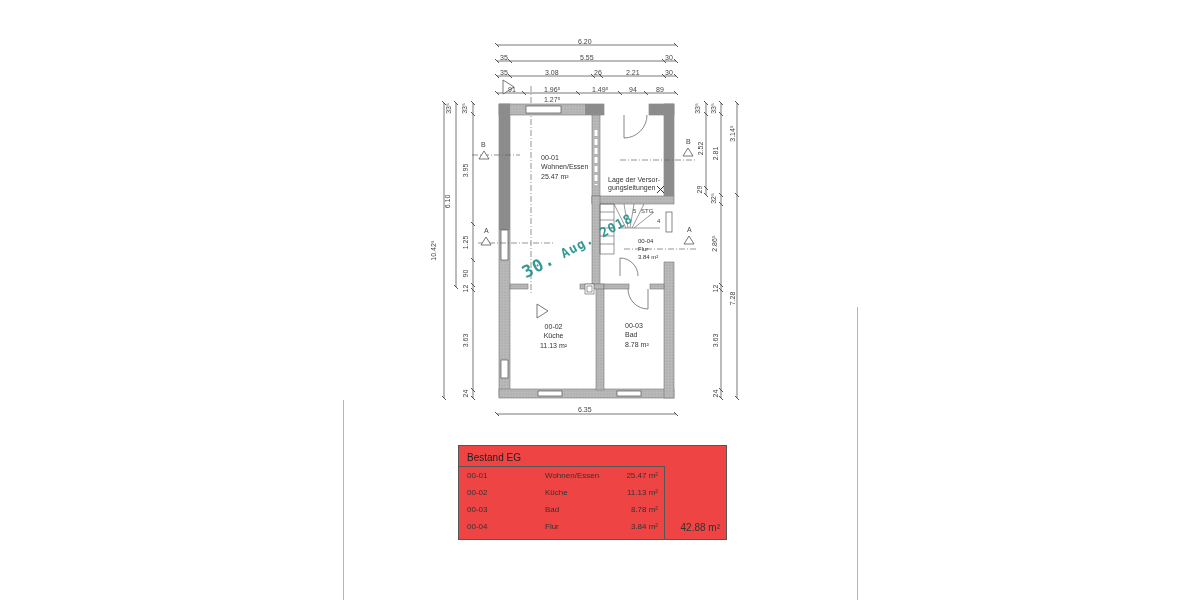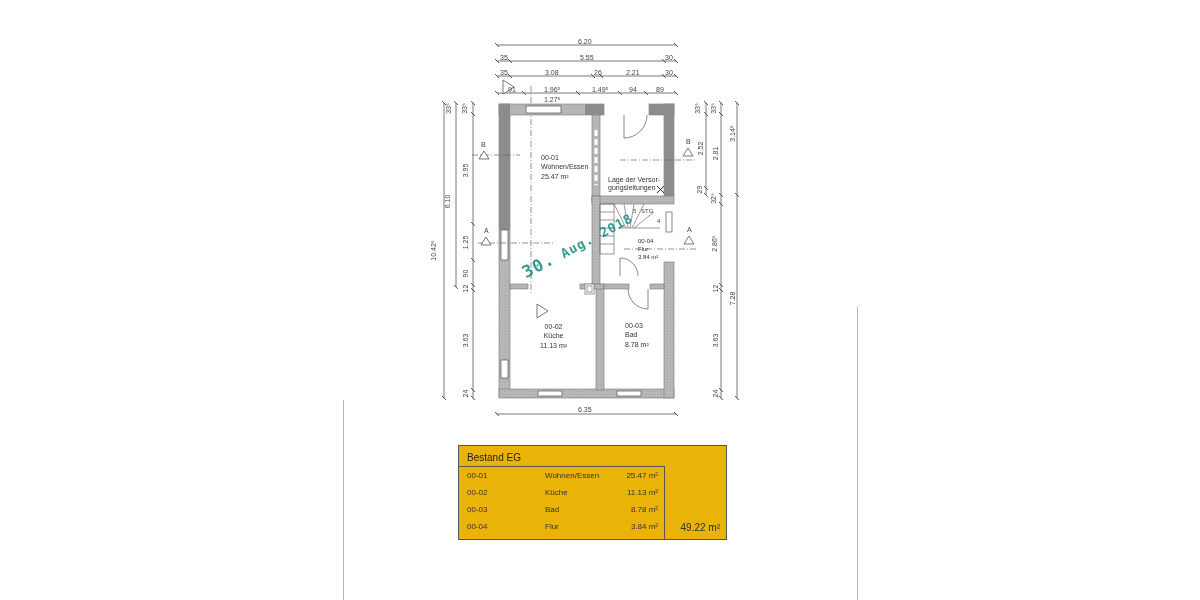--- a/index.html
+++ b/index.html
@@ -3,21 +3,21 @@
 <meta charset="utf-8">
 <style>
   html, body { margin:0; padding:0; }
   body { width:1200px; height:600px; background:#ffffff; position:relative; overflow:hidden;
          font-family:"Liberation Sans", sans-serif; color:#333; }
   .page-edge { position:absolute; width:1px; background:#b5b5b5; }
   .abs { position:absolute; }
   .dim-text { position:absolute; font-size:7px; color:#444; white-space:nowrap; line-height:1; }
   .vtext { transform:rotate(-90deg); transform-origin:center center; }
   .room-label { position:absolute; font-size:7px; color:#333; line-height:1.35; white-space:nowrap; }
-  .legend { position:absolute; left:458px; top:445px; width:267px; height:93px; border:1px solid #555; background:#eab308; }
+  .legend { position:absolute; left:458px; top:445px; width:267px; height:93px; border:1px solid #555; background:#ef4444; }
   .legend-title { position:absolute; left:8px; top:6px; font-size:10px; color:#222; }
   .legend-inner { position:absolute; left:0; top:20px; width:205px; height:72px; border-top:1px solid #555; border-right:1px solid #555; }
   .lrow { position:absolute; left:0; width:205px; height:17px; font-size:8px; color:#333; }
   .lrow span { position:absolute; top:4px; }
   .l-id { left:8px; }
   .l-name { left:86px; }
   .l-area { right:6px; }
   .legend-total { position:absolute; right:6px; bottom:6px; font-size:10px; color:#333; }
   .stamp { position:absolute; left:528px; top:262px; font-family:"DejaVu Sans Mono", monospace; font-weight:bold;
            color:#1f8f8a; font-size:13px; transform:rotate(-28deg); transform-origin:left bottom; white-space:nowrap; letter-spacing:1px; opacity:0.9; }
@@ -299,14 +299,14 @@
       <span class="l-id">00-03</span>
       <span class="l-name">Bad</span>
       <span class="l-area">8.78 m²</span>
     </div>
     <div class="lrow" style="top:51px;">
       <span class="l-id">00-04</span>
       <span class="l-name">Flur</span>
       <span class="l-area">3.84 m²</span>
     </div>
   </div>
-  <div class="legend-total">49.22 m²</div>
+  <div class="legend-total">42.88 m²</div>
 </div>
 
 </body></html>

